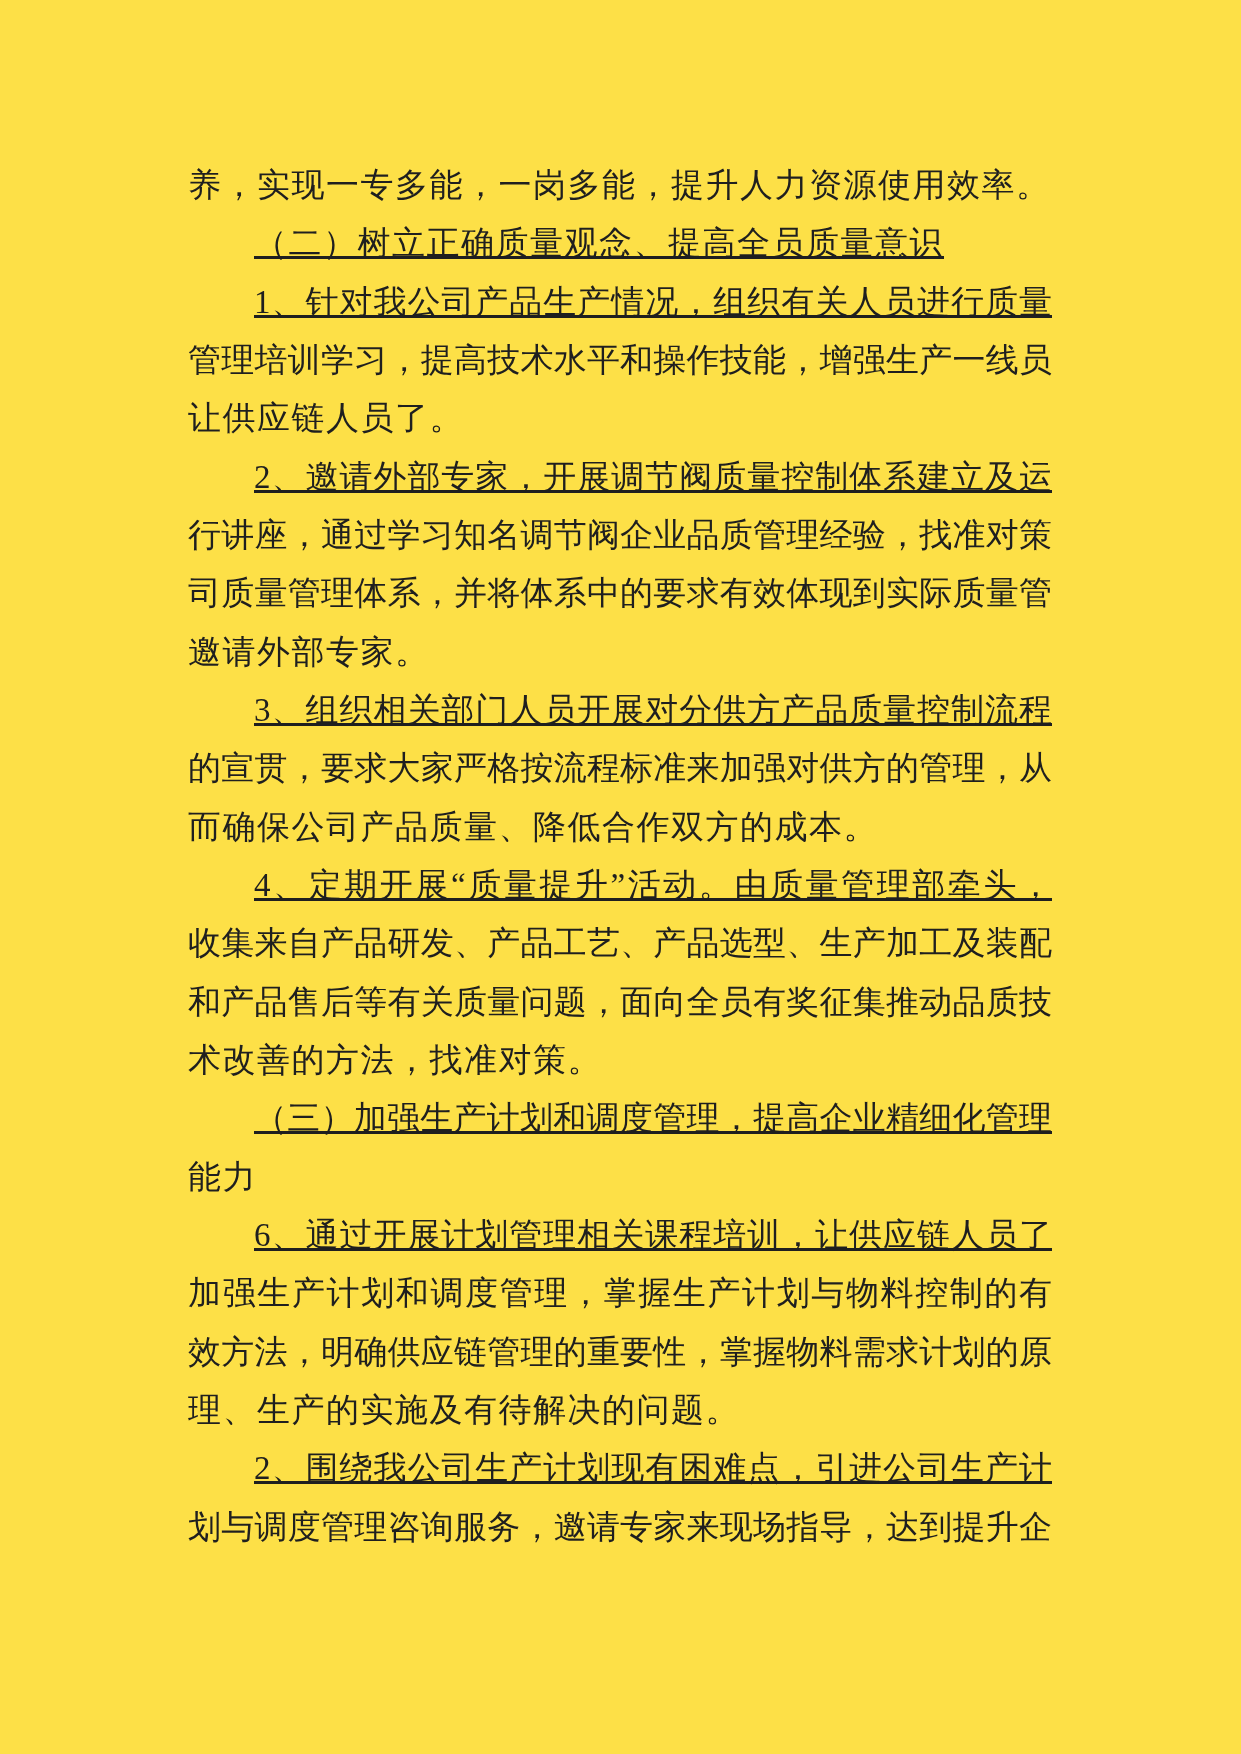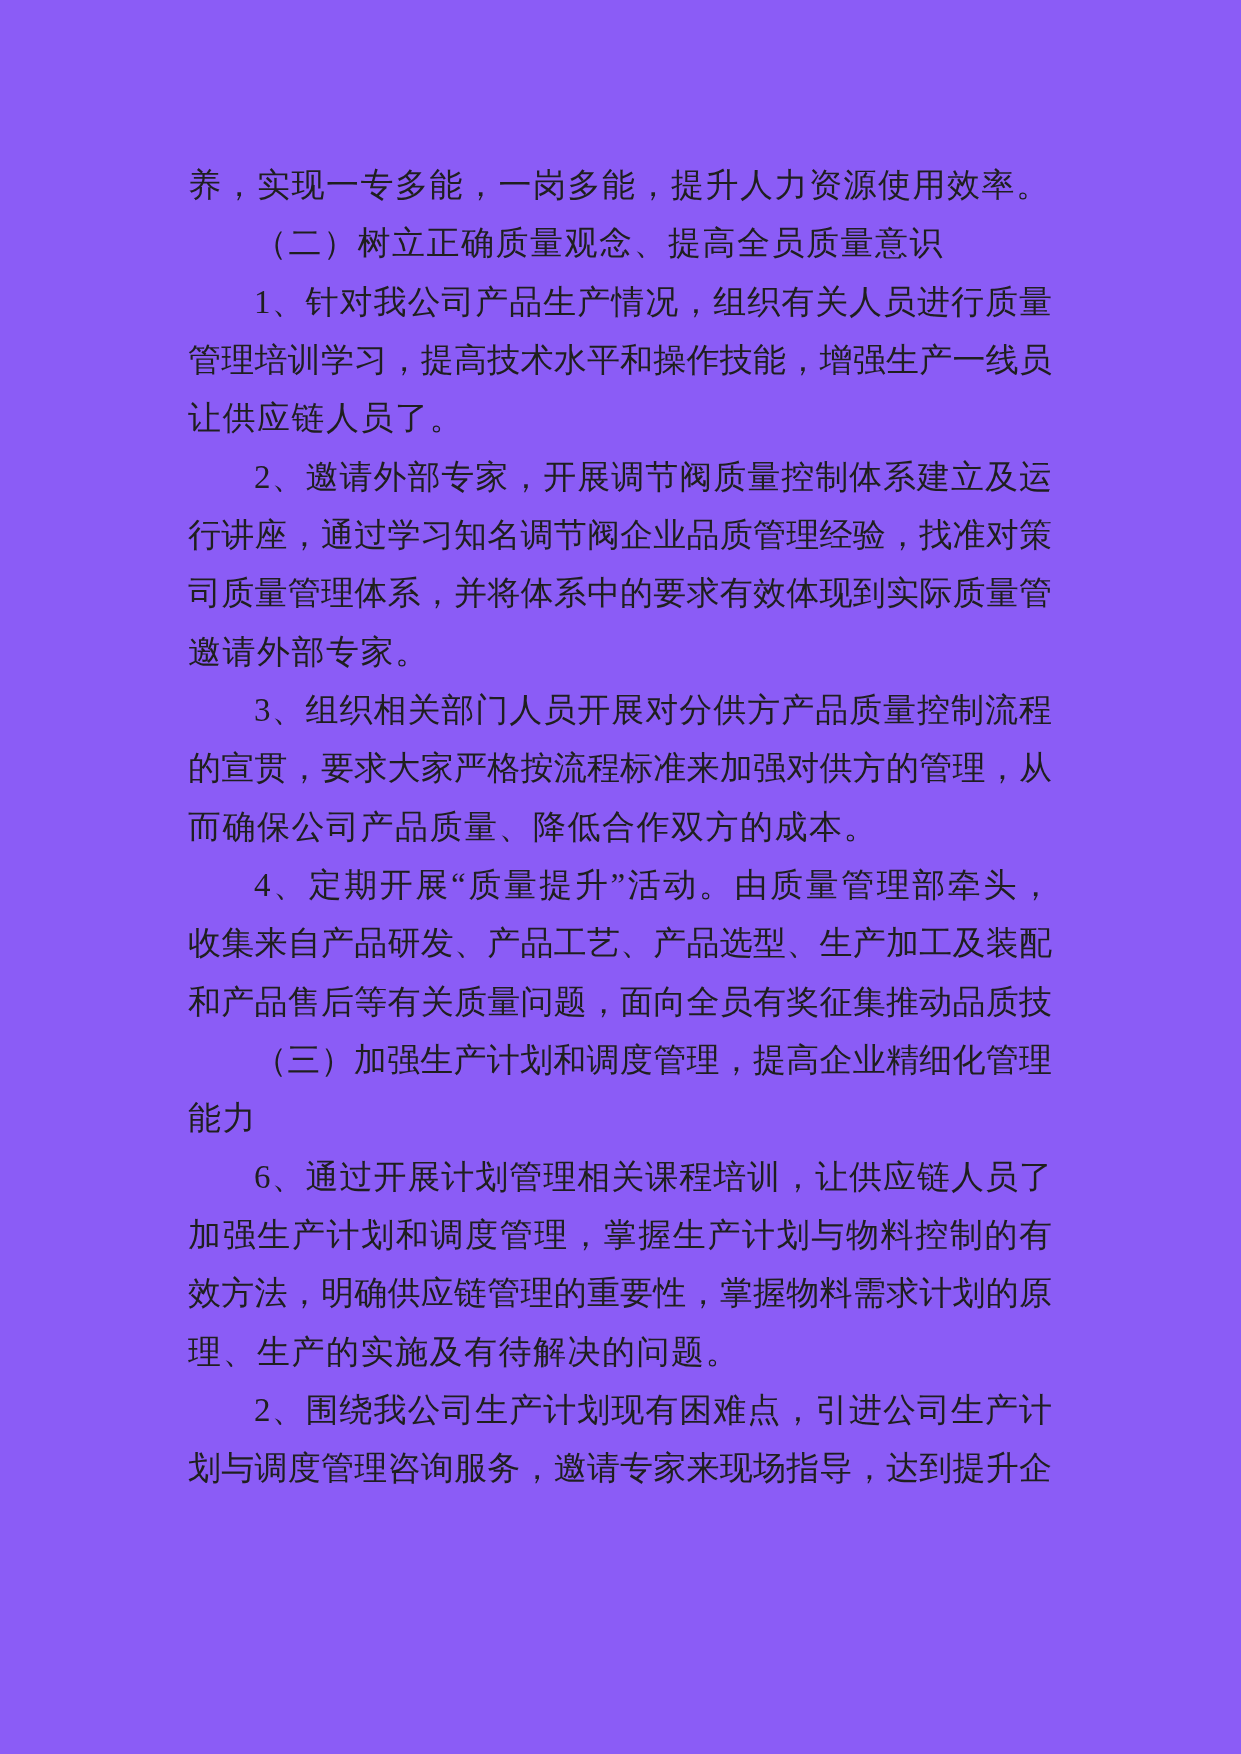--- a/index.html
+++ b/index.html
@@ -4,21 +4,21 @@
 <style>
   html, body {
     margin: 0;
     padding: 0;
     background: #ffffff;
   }
   .page {
     position: relative;
     width: 1241px;
     height: 1754px;
-    background: #8b5cf6;
+    background: #fde047;
     overflow: hidden;
   }
   .body-text {
     position: absolute;
     left: 188px;
     top: 156px;
     width: 864px;
     font-family: "Liberation Serif", serif;
     font-size: 33px;
     line-height: 58.33px;
@@ -37,20 +37,21 @@
   }
   
   .line.n {
     text-align: left;
     letter-spacing: 1.5px;
     white-space: nowrap;
   }
   
   .line.ind {
     text-indent: 66px;
+    text-decoration: underline;
   }
 </style>
 </head>
 <body>
 
 <div class="page">
   <div class="body-text" id="doc-body" style="color: rgb(31, 31, 31);">
       <div class="line n">养，实现一专多能，一岗多能，提升人力资源使用效率。</div>
       <div class="line n ind">（二）树立正确质量观念、提高全员质量意识</div>
       <div class="line j ind">1、针对我公司产品生产情况，组织有关人员进行质量</div>
@@ -59,20 +60,21 @@
       <div class="line j ind">2、邀请外部专家，开展调节阀质量控制体系建立及运</div>
       <div class="line j">行讲座，通过学习知名调节阀企业品质管理经验，找准对策</div>
       <div class="line j">司质量管理体系，并将体系中的要求有效体现到实际质量管</div>
       <div class="line n">邀请外部专家。</div>
       <div class="line j ind">3、组织相关部门人员开展对分供方产品质量控制流程</div>
       <div class="line j">的宣贯，要求大家严格按流程标准来加强对供方的管理，从</div>
       <div class="line n">而确保公司产品质量、降低合作双方的成本。</div>
       <div class="line j ind">4、定期开展“质量提升”活动。由质量管理部牵头，</div>
       <div class="line j">收集来自产品研发、产品工艺、产品选型、生产加工及装配</div>
       <div class="line j">和产品售后等有关质量问题，面向全员有奖征集推动品质技</div>
+      <div class="line n">术改善的方法，找准对策。</div>
       <div class="line j ind">（三）加强生产计划和调度管理，提高企业精细化管理</div>
       <div class="line n">能力</div>
       <div class="line j ind">6、通过开展计划管理相关课程培训，让供应链人员了</div>
       <div class="line j">加强生产计划和调度管理，掌握生产计划与物料控制的有</div>
       <div class="line j">效方法，明确供应链管理的重要性，掌握物料需求计划的原</div>
       <div class="line n">理、生产的实施及有待解决的问题。</div>
       <div class="line j ind">2、围绕我公司生产计划现有困难点，引进公司生产计</div>
       <div class="line j">划与调度管理咨询服务，邀请专家来现场指导，达到提升企</div>
     </div>
 </div>

